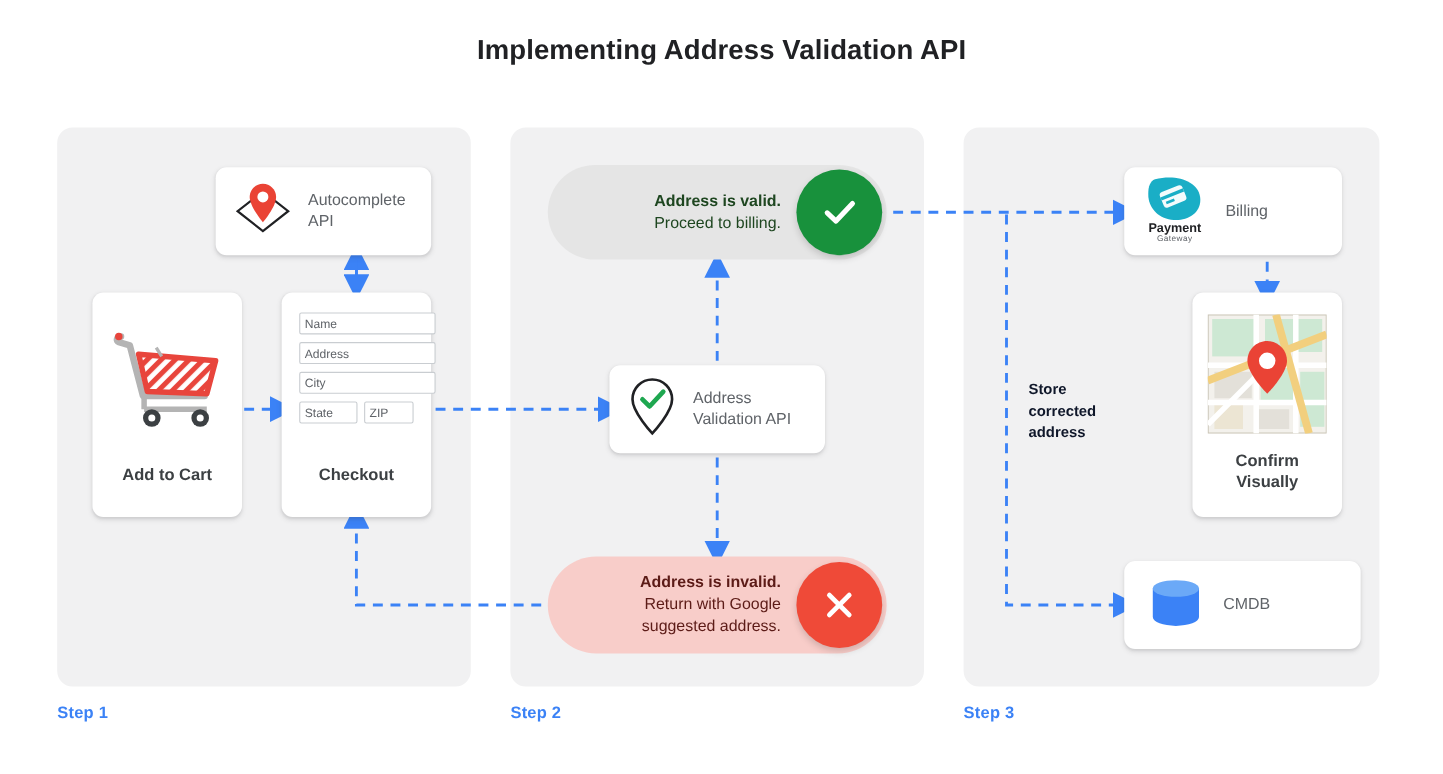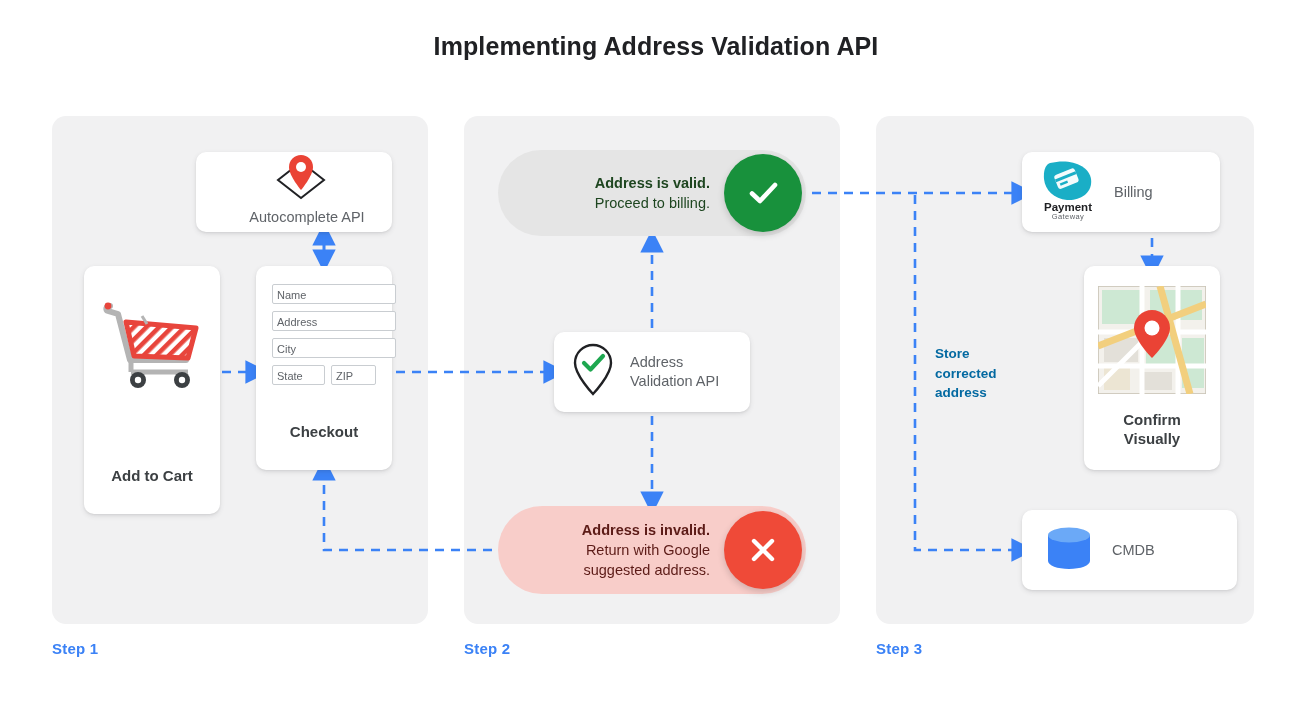--- a/index.html
+++ b/index.html
@@ -46,25 +46,25 @@
     background:#ffffff;
     border-radius:10px;
     box-shadow:0 2px 5px rgba(60,64,67,.13), 0 1px 2px rgba(60,64,67,.08);
   }
   .card-label{
     color:#5f6368;font-size:14.5px;line-height:19px;
   }
 
   
   #card-autocomplete{left:196px;top:152px;width:196px;height:80px;
-    display:flex;align-items:center;padding-left:14px;box-sizing:border-box;flex-direction:column;}
+    display:flex;align-items:center;padding-left:14px;box-sizing:border-box;}
   #card-autocomplete .card-label{margin-left:12px;}
 
   
-  #card-cart{left:84px;top:266px;width:136px;height:248px;text-decoration:underline;}
+  #card-cart{left:84px;top:266px;width:136px;height:204px;text-decoration:underline;}
   #card-cart .tile-cap{
     position:absolute;left:0;bottom:30px;width:100%;text-align:center;
     font-size:15px;font-weight:bold;color:#3c4043;
   }
   #card-cart .art{position:absolute;left:50%;top:28px;transform:translateX(-50%);}
 
   
   #card-checkout{left:256px;top:266px;width:136px;height:204px;}
   #card-checkout .tile-cap{
     position:absolute;left:0;bottom:30px;width:100%;text-align:center;
@@ -119,21 +119,21 @@
     font-size:15px;font-weight:bold;color:#3c4043;line-height:19px;margin-top:40px;
   }
   #card-confirm .art{position:absolute;left:50%;top:20px;transform:translateX(-50%);}
 
   #card-cmdb{left:1022px;top:510px;width:215px;height:80px;
     display:flex;align-items:center;padding-left:22px;box-sizing:border-box;}
   #card-cmdb .card-label{margin-left:18px;}
 
   .store-note{
     position:absolute;left:935px;top:344px;width:92px;
-    font-size:13.5px;font-weight:bold;color:#0369a1;line-height:19.5px;
+    font-size:13.5px;font-weight:bold;color:#0f172a;line-height:19.5px;
   }
 
   
   #wires{position:absolute;left:0;top:0;width:1312px;height:704px;pointer-events:none;}
 </style>
 </head>
 <body>
 
 <div class="stage">
 

